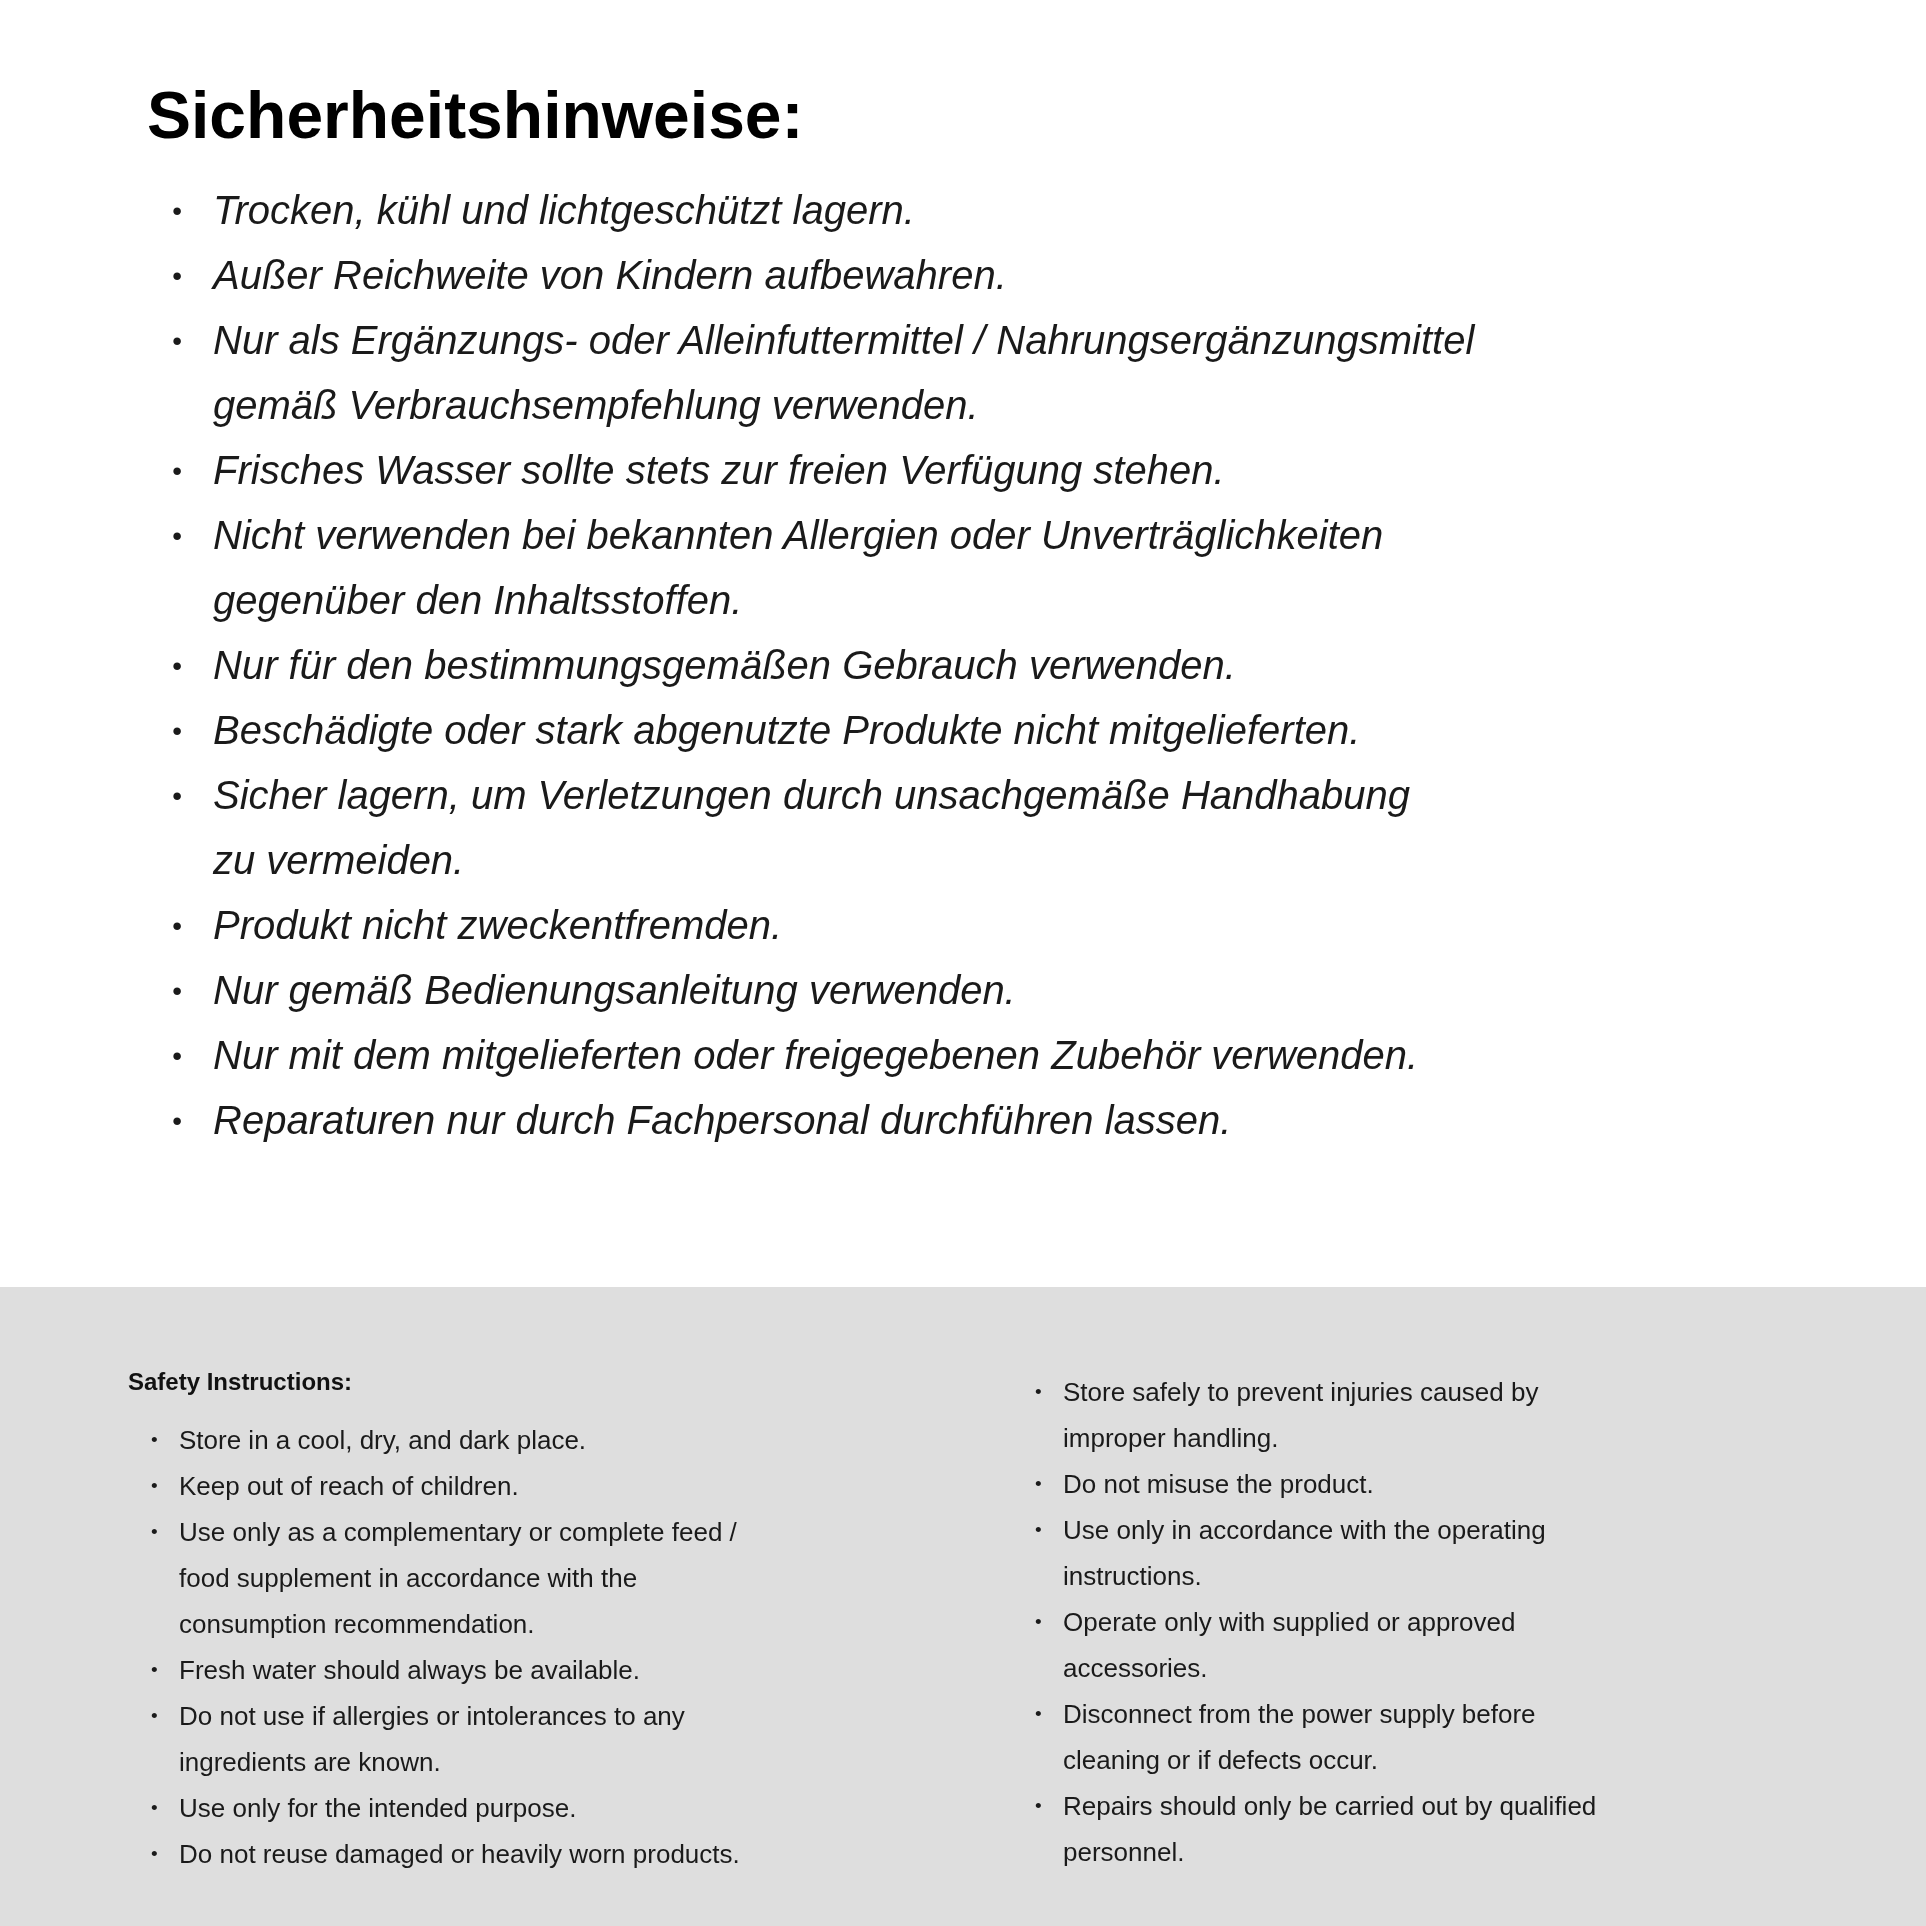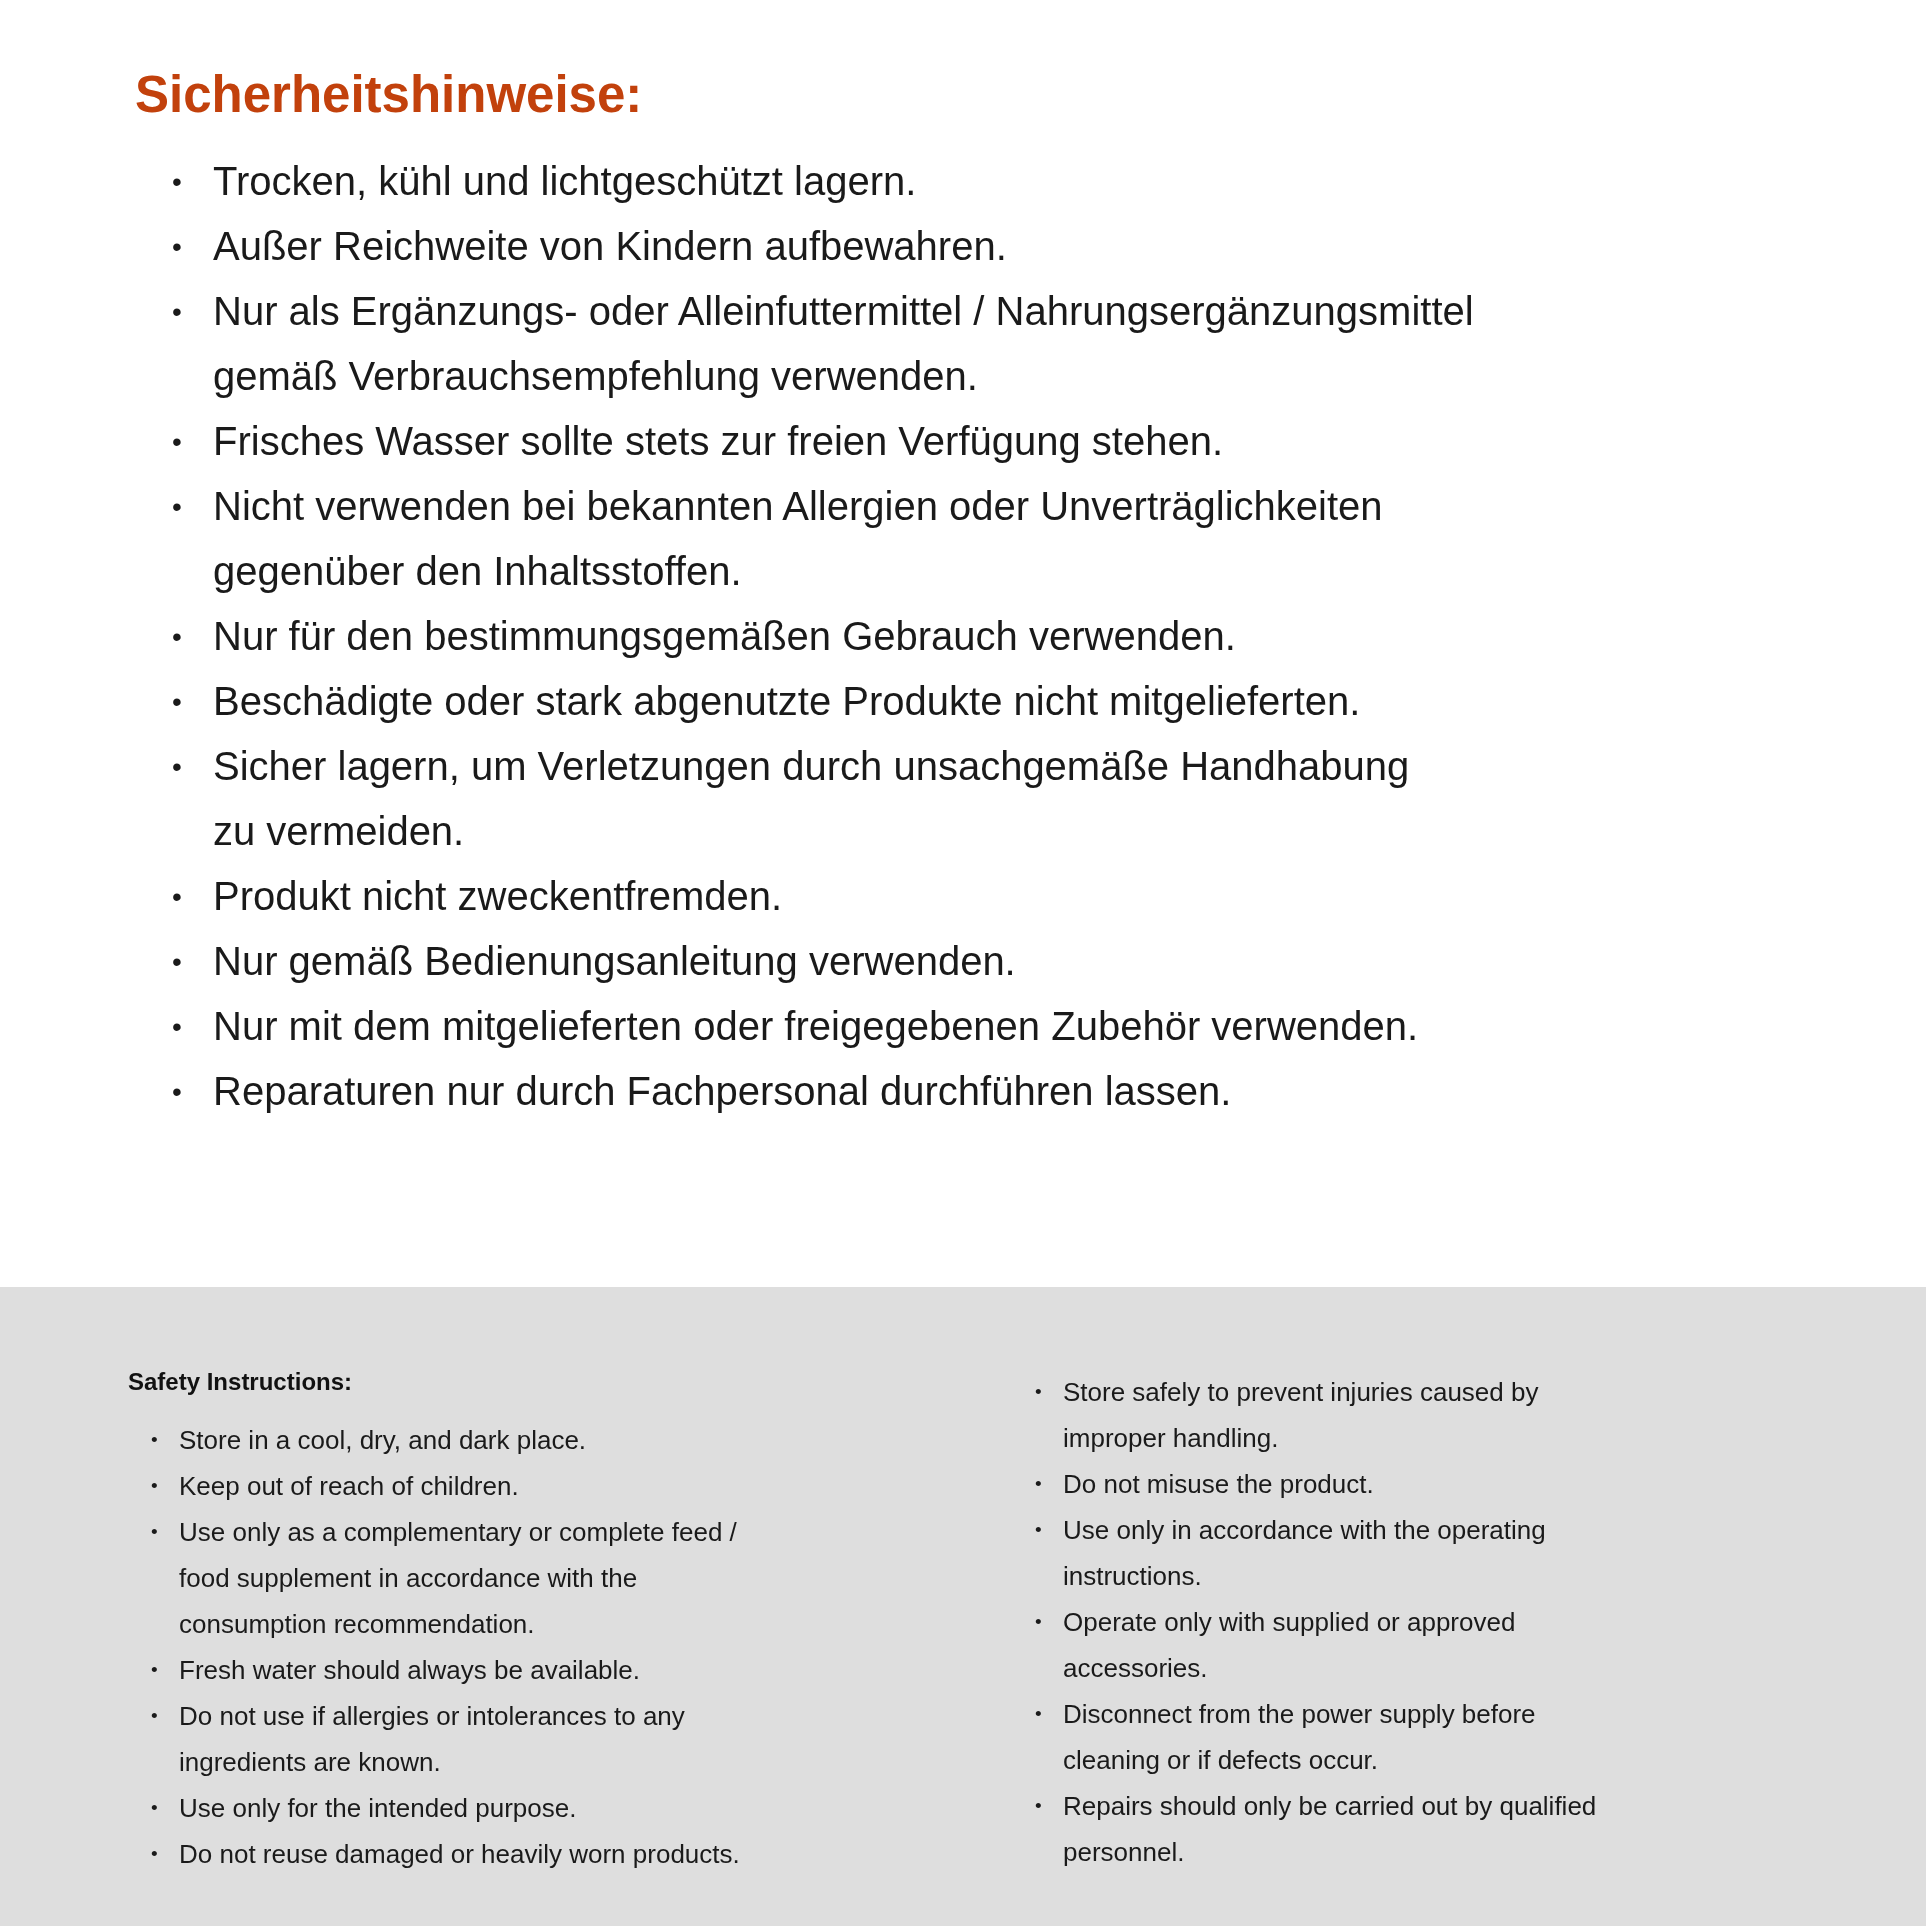--- a/index.html
+++ b/index.html
@@ -8,27 +8,28 @@
     width: 1926px;
     height: 1926px;
     background: #ffffff;
     overflow: hidden;
     font-family: "Liberation Sans", "DejaVu Sans", sans-serif;
     color: #1a1a1a;
   }
 
   
   .de-section { position: absolute; left: 135px; top: 67px; width: 1682px; }
-  .de-title { margin: 0; font-size: 51px; font-weight: 700; line-height: 1.1; color: #c2410c; }
+  .de-title { margin: 12px; font-size: 66px; font-weight: 700; line-height: 1.1; color: #000000; }
   .de-list {
     list-style: none;
     margin: 26px 0 0 37px;
     padding: 0;
     font-size: 40px;
     line-height: 65px;
+    font-style: italic;
   }
   .de-list li {
     position: relative;
     padding-left: 41px;
     white-space: pre-line;
   }
   .de-list li::before {
     content: "\2022";
     position: absolute;
     left: 0;

